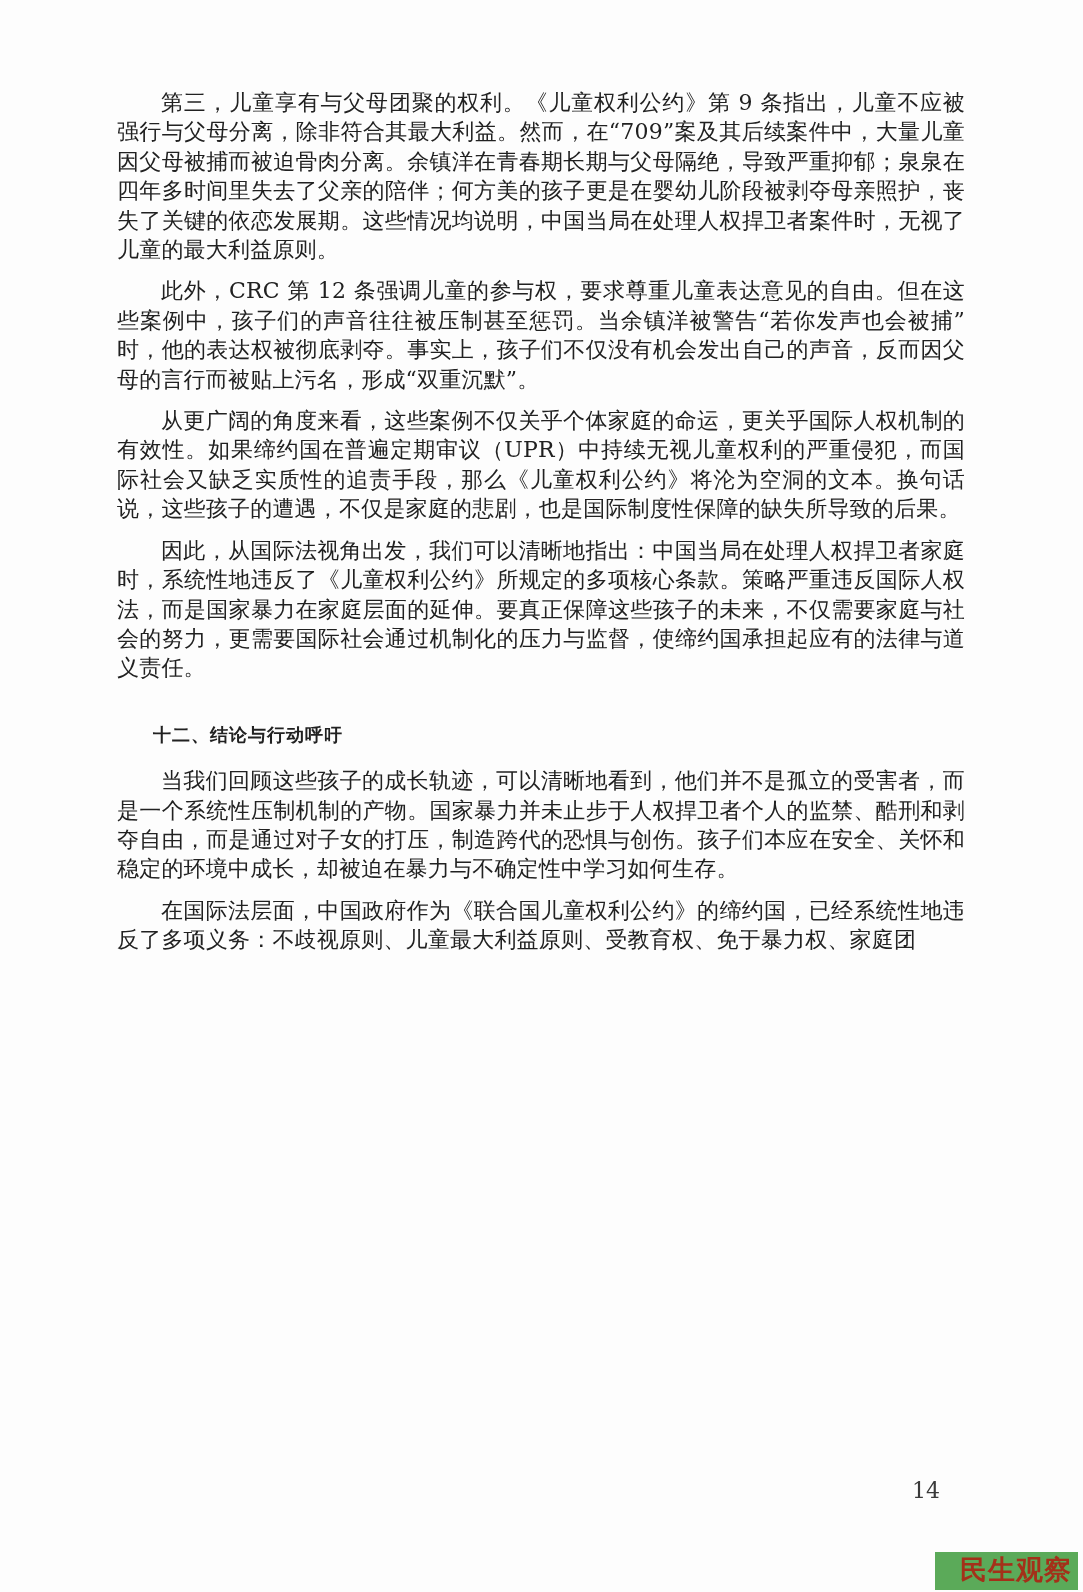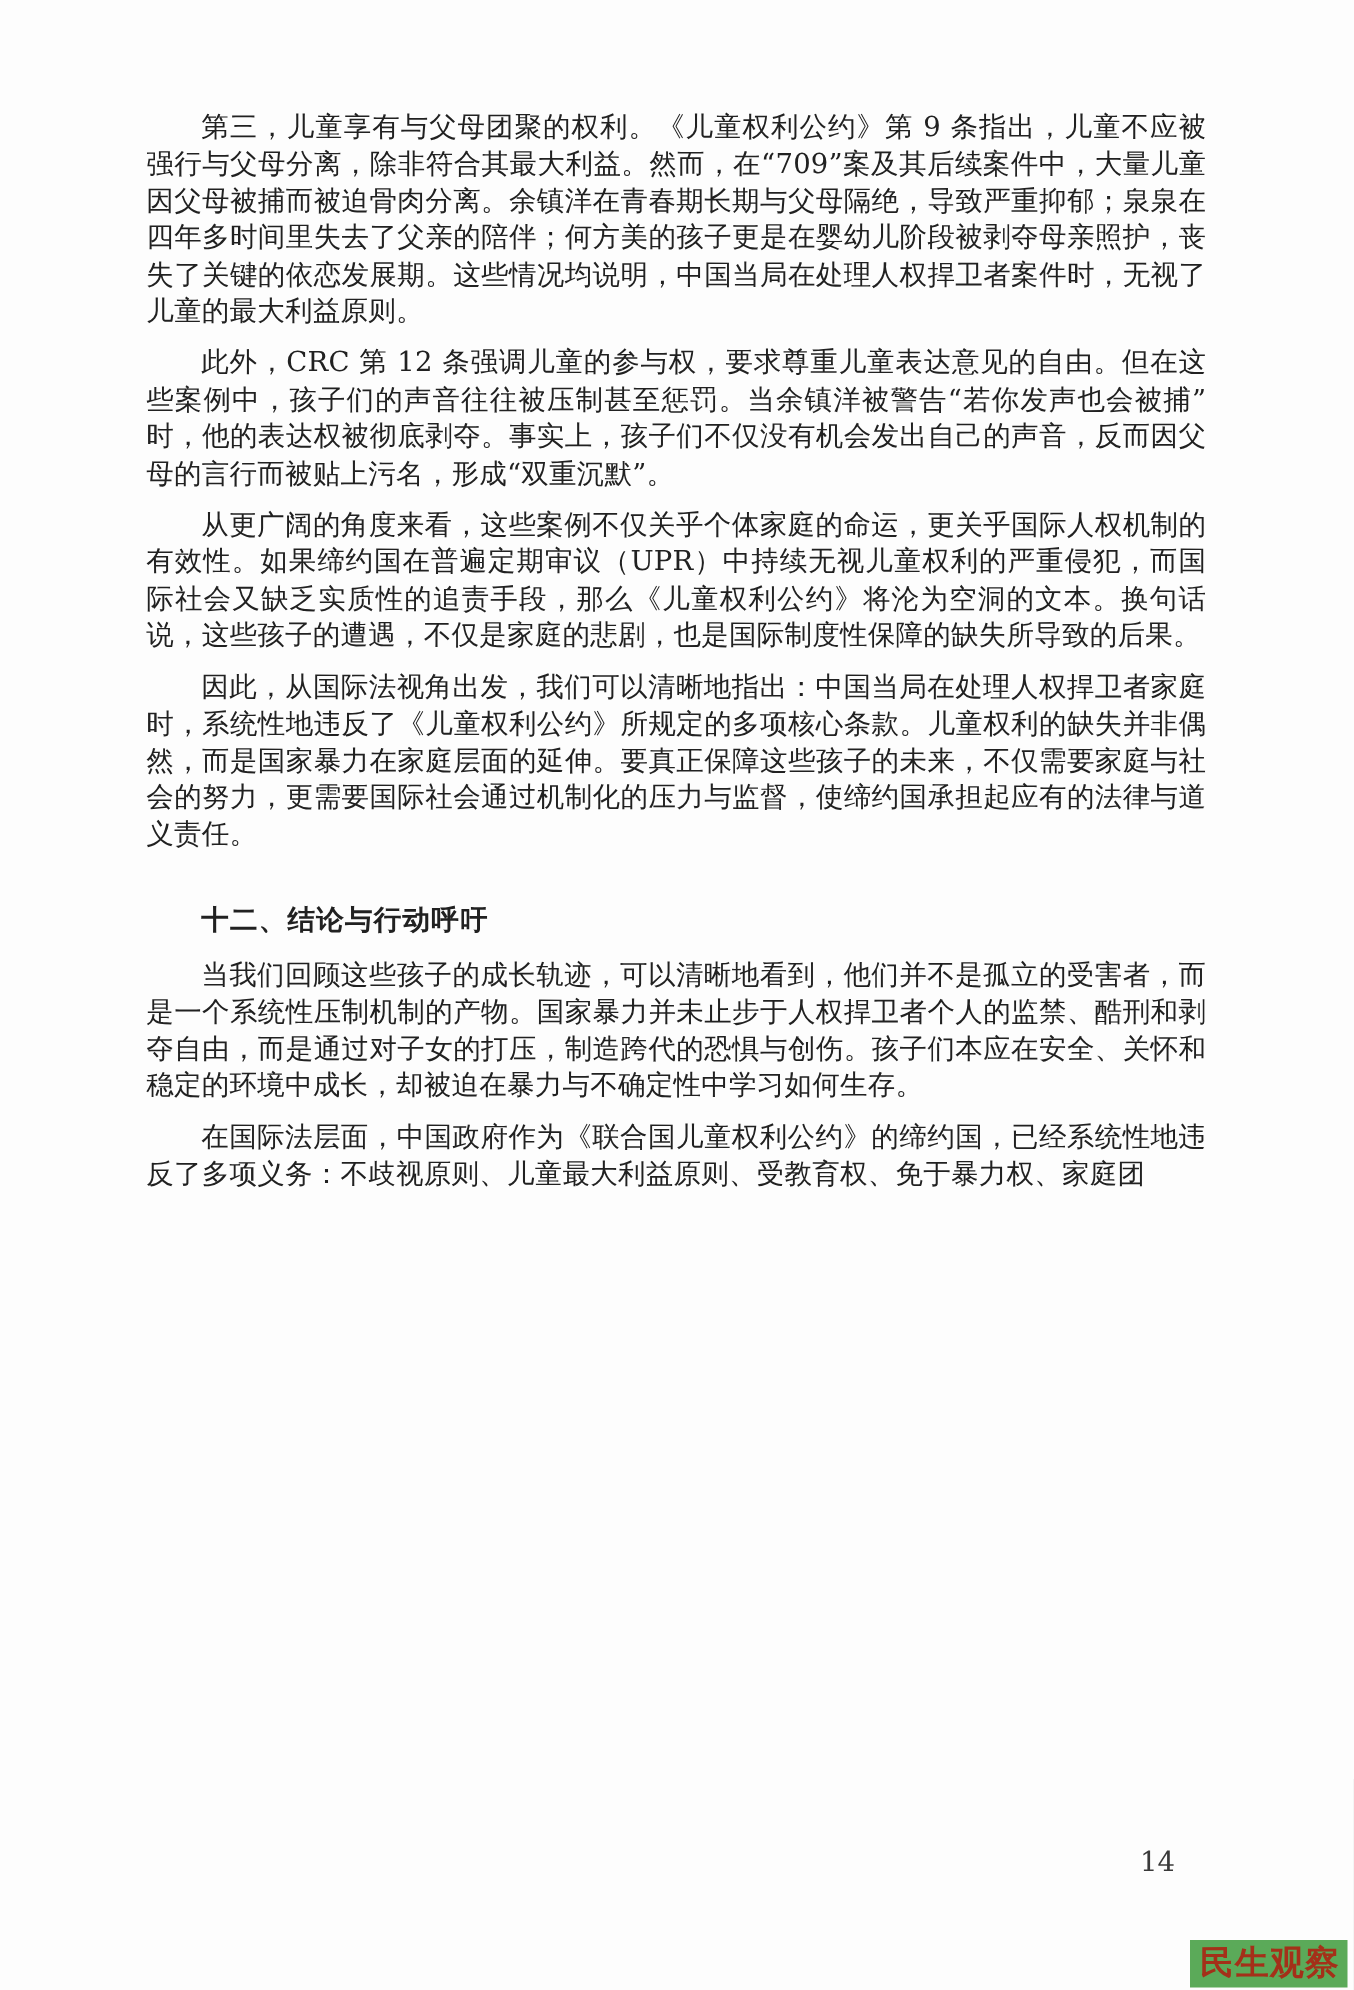--- a/index.html
+++ b/index.html
@@ -29,21 +29,21 @@
   }
   .para {
     margin: 0 0 12px 0;
     text-indent: 2em;
   }
   .para.continuation {
     text-indent: 0;
   }
   .section-heading {
     font-family: "Liberation Sans", "DejaVu Sans", sans-serif;
-    font-size: 22px;
+    font-size: 18px;
     font-weight: bold;
     margin: 38px 0 16px 0;
     text-indent: 2em;
     text-align: left;
     letter-spacing: 1px;
   }
   .page-number {
     position: absolute;
     top: 1478px;
     right: 143px;
@@ -55,33 +55,33 @@
   .watermark {
     position: absolute;
     right: 5px;
     bottom: 2px;
     background: #5baa59;
     color: #a43019;
     font-family: "Liberation Sans", "DejaVu Sans", sans-serif;
     font-weight: bold;
     font-size: 27px;
     line-height: 1;
-    padding: 5px 6px 6px 8px;
+    padding: 5px 6px 6px 25px;
     letter-spacing: 1px;
   }
 </style>
 </head>
 <body>
 
 <div class="page">
   <div class="content">
     <p class="para">第三，儿童享有与父母团聚的权利。《儿童权利公约》第 9 条指出，儿童不应被强行与父母分离，除非符合其最大利益。然而，在“709”案及其后续案件中，大量儿童因父母被捕而被迫骨肉分离。余镇洋在青春期长期与父母隔绝，导致严重抑郁；泉泉在四年多时间里失去了父亲的陪伴；何方美的孩子更是在婴幼儿阶段被剥夺母亲照护，丧失了关键的依恋发展期。这些情况均说明，中国当局在处理人权捍卫者案件时，无视了儿童的最大利益原则。</p>
     <p class="para">此外，CRC 第 12 条强调儿童的参与权，要求尊重儿童表达意见的自由。但在这些案例中，孩子们的声音往往被压制甚至惩罚。当余镇洋被警告“若你发声也会被捕”时，他的表达权被彻底剥夺。事实上，孩子们不仅没有机会发出自己的声音，反而因父母的言行而被贴上污名，形成“双重沉默”。</p>
     <p class="para">从更广阔的角度来看，这些案例不仅关乎个体家庭的命运，更关乎国际人权机制的有效性。如果缔约国在普遍定期审议（UPR）中持续无视儿童权利的严重侵犯，而国际社会又缺乏实质性的追责手段，那么《儿童权利公约》将沦为空洞的文本。换句话说，这些孩子的遭遇，不仅是家庭的悲剧，也是国际制度性保障的缺失所导致的后果。</p>
-    <p class="para">因此，从国际法视角出发，我们可以清晰地指出：中国当局在处理人权捍卫者家庭时，系统性地违反了《儿童权利公约》所规定的多项核心条款。儿童权利的缺失并非偶然，而是国家暴力在家庭层面的延伸。要真正保障这些孩子的未来，不仅需要家庭与社会的努力，更需要国际社会通过机制化的压力与监督，使缔约国承担起应有的法律与道义责任。</p>
+    <p class="para">因此，从国际法视角出发，我们可以清晰地指出：中国当局在处理人权捍卫者家庭时，系统性地违反了《儿童权利公约》所规定的多项核心条款。策略严重违反国际人权法，而是国家暴力在家庭层面的延伸。要真正保障这些孩子的未来，不仅需要家庭与社会的努力，更需要国际社会通过机制化的压力与监督，使缔约国承担起应有的法律与道义责任。</p>
 
     <h2 class="section-heading">十二、结论与行动呼吁</h2>
 
     <p class="para">当我们回顾这些孩子的成长轨迹，可以清晰地看到，他们并不是孤立的受害者，而是一个系统性压制机制的产物。国家暴力并未止步于人权捍卫者个人的监禁、酷刑和剥夺自由，而是通过对子女的打压，制造跨代的恐惧与创伤。孩子们本应在安全、关怀和稳定的环境中成长，却被迫在暴力与不确定性中学习如何生存。</p>
     <p class="para">在国际法层面，中国政府作为《联合国儿童权利公约》的缔约国，已经系统性地违反了多项义务：不歧视原则、儿童最大利益原则、受教育权、免于暴力权、家庭团</p>
   </div>
 
   <div class="page-number">14</div>
 
   <div class="watermark">民生观察</div>

